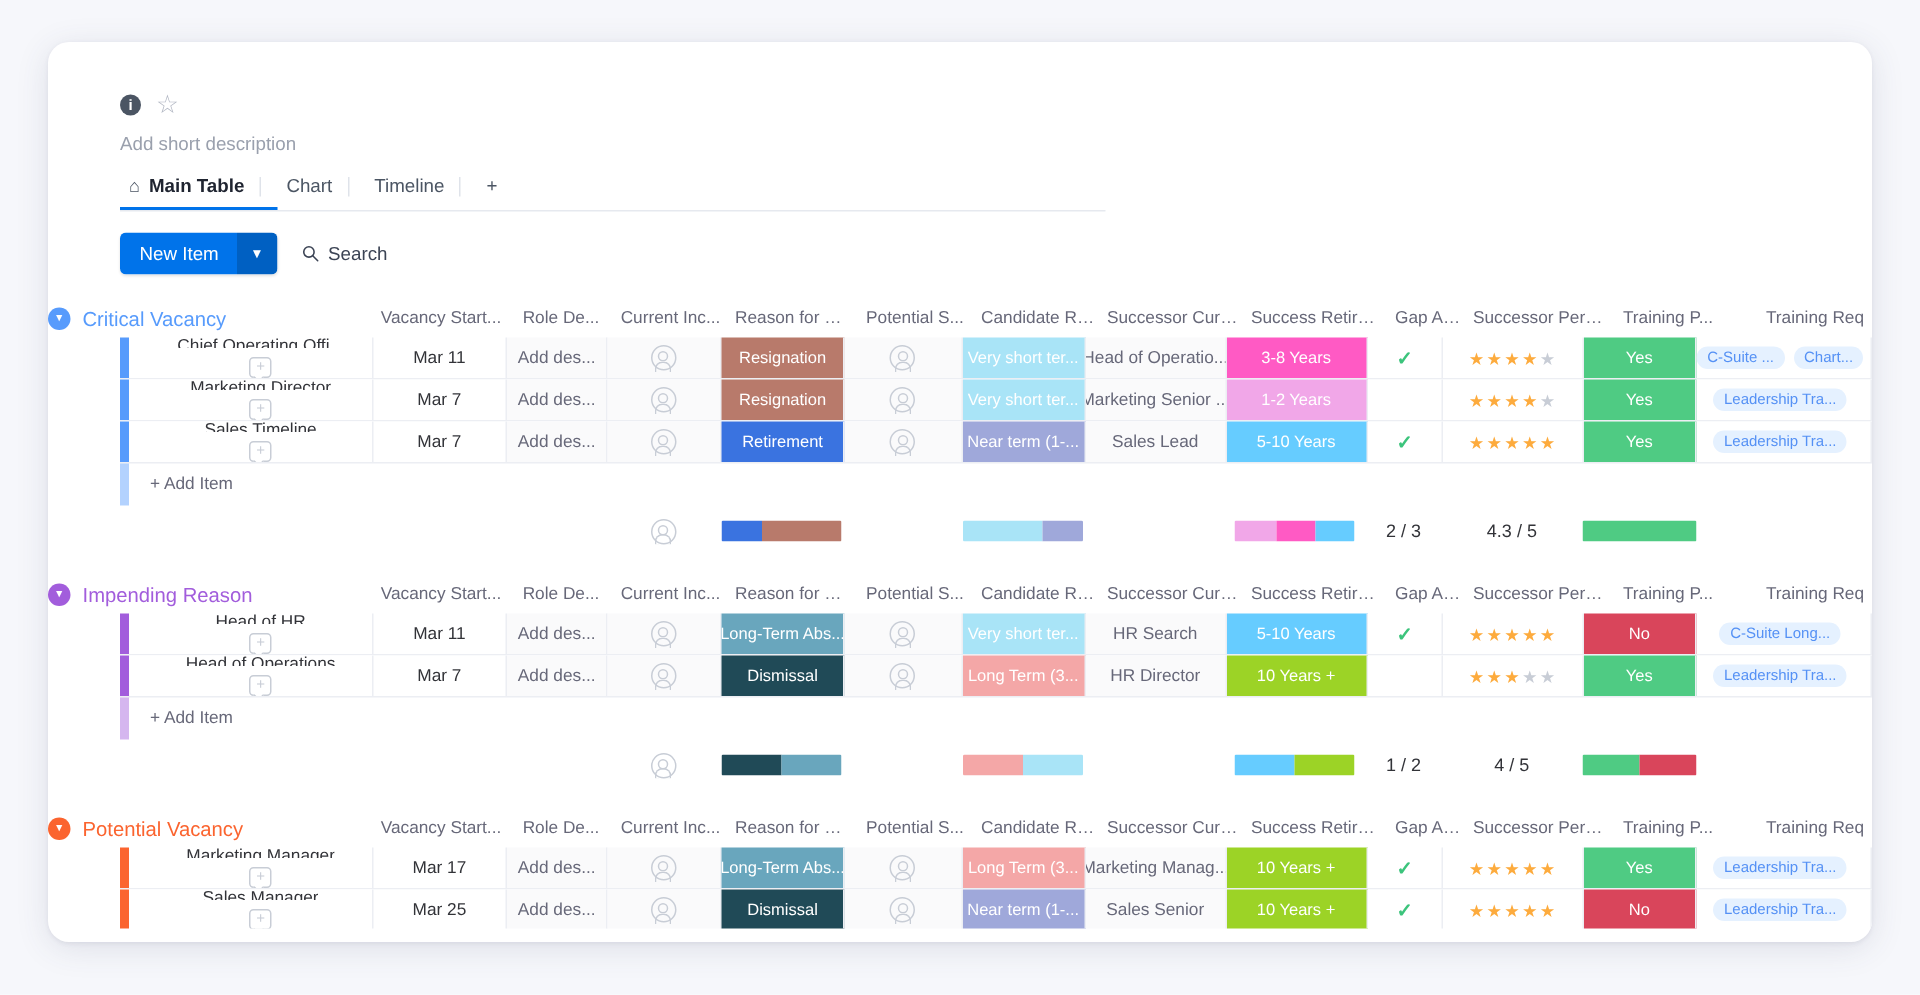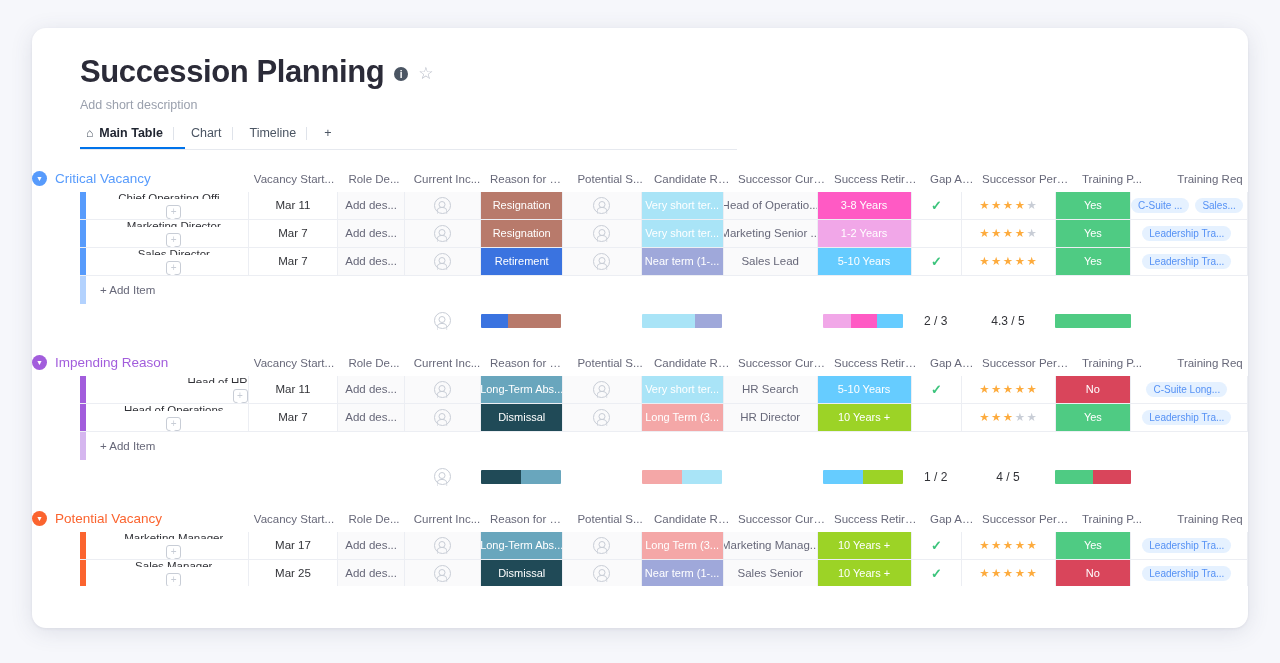--- a/index.html
+++ b/index.html
@@ -174,21 +174,20 @@
   .bar span { display: block; height: 100%; }
   .spacer-gap { height: 14px; }
 </style>
 </head>
 <body>
 
 <div id="board-card">
 
   <div class="header-zone">
     <div class="title-row">
-      <div id="page-title">Succession Planning</div>
       <div class="info-icon">i</div>
       <div class="star-icon">☆</div>
     </div>
     <div id="board-description">Add short description</div>
 
     <div class="tabs-bar">
       <div class="tab active">
         <span class="home-glyph">⌂</span>
         <span>Main Table</span>
       </div>
@@ -196,20 +195,33 @@
         <span>Chart</span>
       </div>
       <div class="tab">
         <span>Timeline</span>
       </div>
       <div class="tab">
         <span>+</span>
       </div>
     </div>
 
+    <div class="toolbar">
+      <div id="new-item-button">
+        <div class="label">New Item</div>
+        <div class="caret">▼</div>
+      </div>
+      <div class="search-btn">
+        <svg class="mag" viewBox="0 0 16 16">
+          <circle cx="6.6" cy="6.6" r="4.6" fill="none" stroke="#3b4354" stroke-width="1.4"></circle>
+          <line x1="10.2" y1="10.2" x2="14.4" y2="14.4" stroke="#3b4354" stroke-width="1.4" stroke-linecap="round"></line>
+        </svg>
+        <span>Search</span>
+      </div>
+    </div>
   </div>
 
   <div id="table-scroll">
       <div class="group">
         <div class="group-header">
           <div class="group-toggle" style="background: rgb(87, 155, 252);">▼</div>
           <div class="group-title" style="color: rgb(87, 155, 252);">Critical Vacancy</div>
           <div class="col-headers">
             <div class="col-head" style="width: 92px;">Vacancy Start...</div>
             <div class="col-head" style="width: 68px;">Role De...</div>
@@ -249,21 +261,21 @@
           <div class="cell status" style="width: 96px; background: rgb(255, 90, 196);">3-8 Years</div>
           <div class="cell " style="width: 52px;">
             <span class="check">✓</span>
           </div>
           <div class="cell " style="width: 96px;">
             <div class="stars"><span style="color:#fdab3d">★</span><span style="color:#fdab3d">★</span><span style="color:#fdab3d">★</span><span style="color:#fdab3d">★</span><span style="color:#c8cdd6">★</span></div>
           </div>
           <div class="cell status" style="width: 76px; background: rgb(79, 203, 131);">Yes</div>
           <div class="cell tags" style="width: 120px;">
             <div class="tag">C-Suite ...</div>
-            <div class="tag">Sales...</div>
+            <div class="tag">Chart...</div>
           </div>
         </div>
         <div class="row">
           <div class="row-colorbar" style="background: rgb(87, 155, 252);"></div>
           <div class="cell name" style="width: 166px;">
             <span class="txt">Marketing Director</span>
             <div class="plus-bubble">+</div>
           </div>
           <div class="cell " style="width: 92px;">Mar 7</div>
           <div class="cell grey" style="width: 68px;">Add des...</div>
@@ -286,21 +298,21 @@
             <div class="stars"><span style="color:#fdab3d">★</span><span style="color:#fdab3d">★</span><span style="color:#fdab3d">★</span><span style="color:#fdab3d">★</span><span style="color:#c8cdd6">★</span></div>
           </div>
           <div class="cell status" style="width: 76px; background: rgb(79, 203, 131);">Yes</div>
           <div class="cell tags" style="width: 120px;">
             <div class="tag">Leadership Tra...</div>
           </div>
         </div>
         <div class="row">
           <div class="row-colorbar" style="background: rgb(87, 155, 252);"></div>
           <div class="cell name" style="width: 166px;">
-            <span class="txt">Sales Director</span>
+            <span class="txt">Sales Timeline</span>
             <div class="plus-bubble">+</div>
           </div>
           <div class="cell " style="width: 92px;">Mar 7</div>
           <div class="cell grey" style="width: 68px;">Add des...</div>
           <div class="cell grey" style="width: 78px;">
             <div>
               <div class="person-ico"></div>
             </div>
           </div>
           <div class="cell status" style="width: 84px; background: rgb(58, 115, 224);">Retirement</div>
@@ -382,21 +394,21 @@
             <div class="col-head" style="width: 96px;">Successor Curr...</div>
             <div class="col-head" style="width: 96px;">Success Retirem...</div>
             <div class="col-head" style="width: 52px;">Gap Ana...</div>
             <div class="col-head" style="width: 96px;">Successor Perfo...</div>
             <div class="col-head" style="width: 76px;">Training P...</div>
             <div class="col-head" style="width: 120px;">Training Req</div>
           </div>
         </div>
         <div class="row">
           <div class="row-colorbar" style="background: rgb(162, 93, 220);"></div>
-          <div class="cell name" style="width: 166px; align-items: flex-end;">
+          <div class="cell name" style="width: 166px;">
             <span class="txt">Head of HR</span>
             <div class="plus-bubble">+</div>
           </div>
           <div class="cell " style="width: 92px;">Mar 11</div>
           <div class="cell grey" style="width: 68px;">Add des...</div>
           <div class="cell grey" style="width: 78px;">
             <div>
               <div class="person-ico"></div>
             </div>
           </div>

